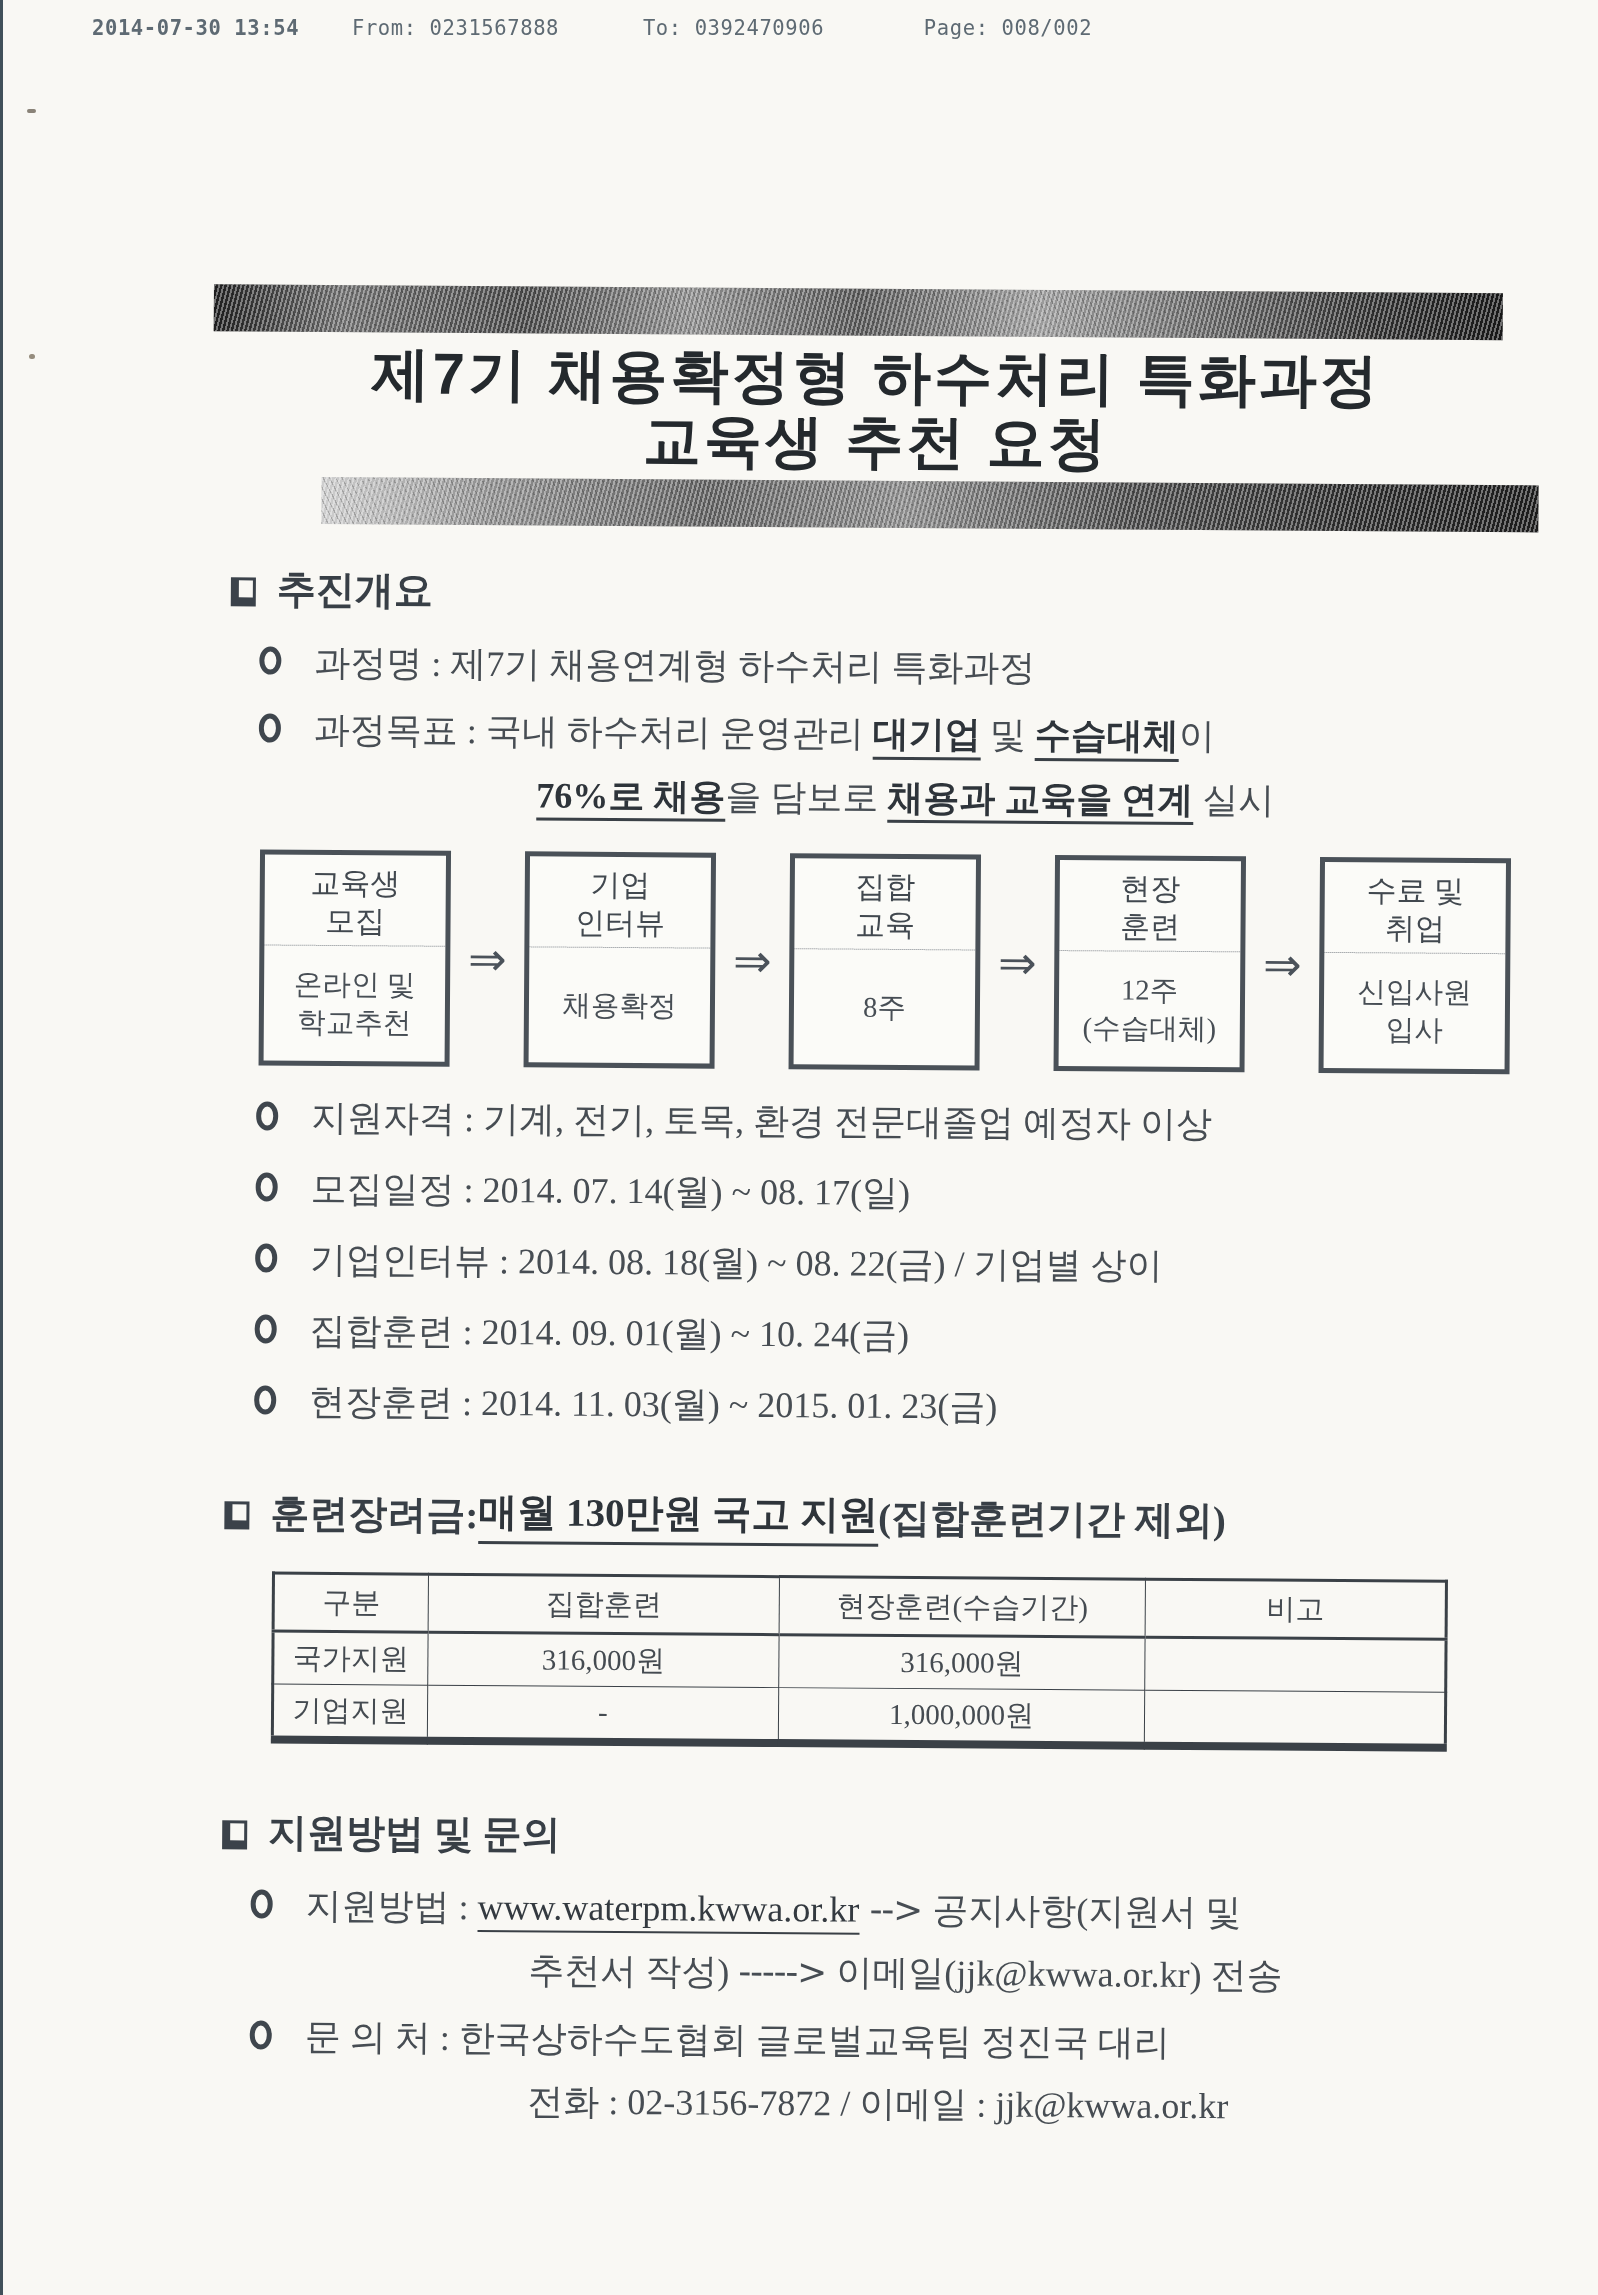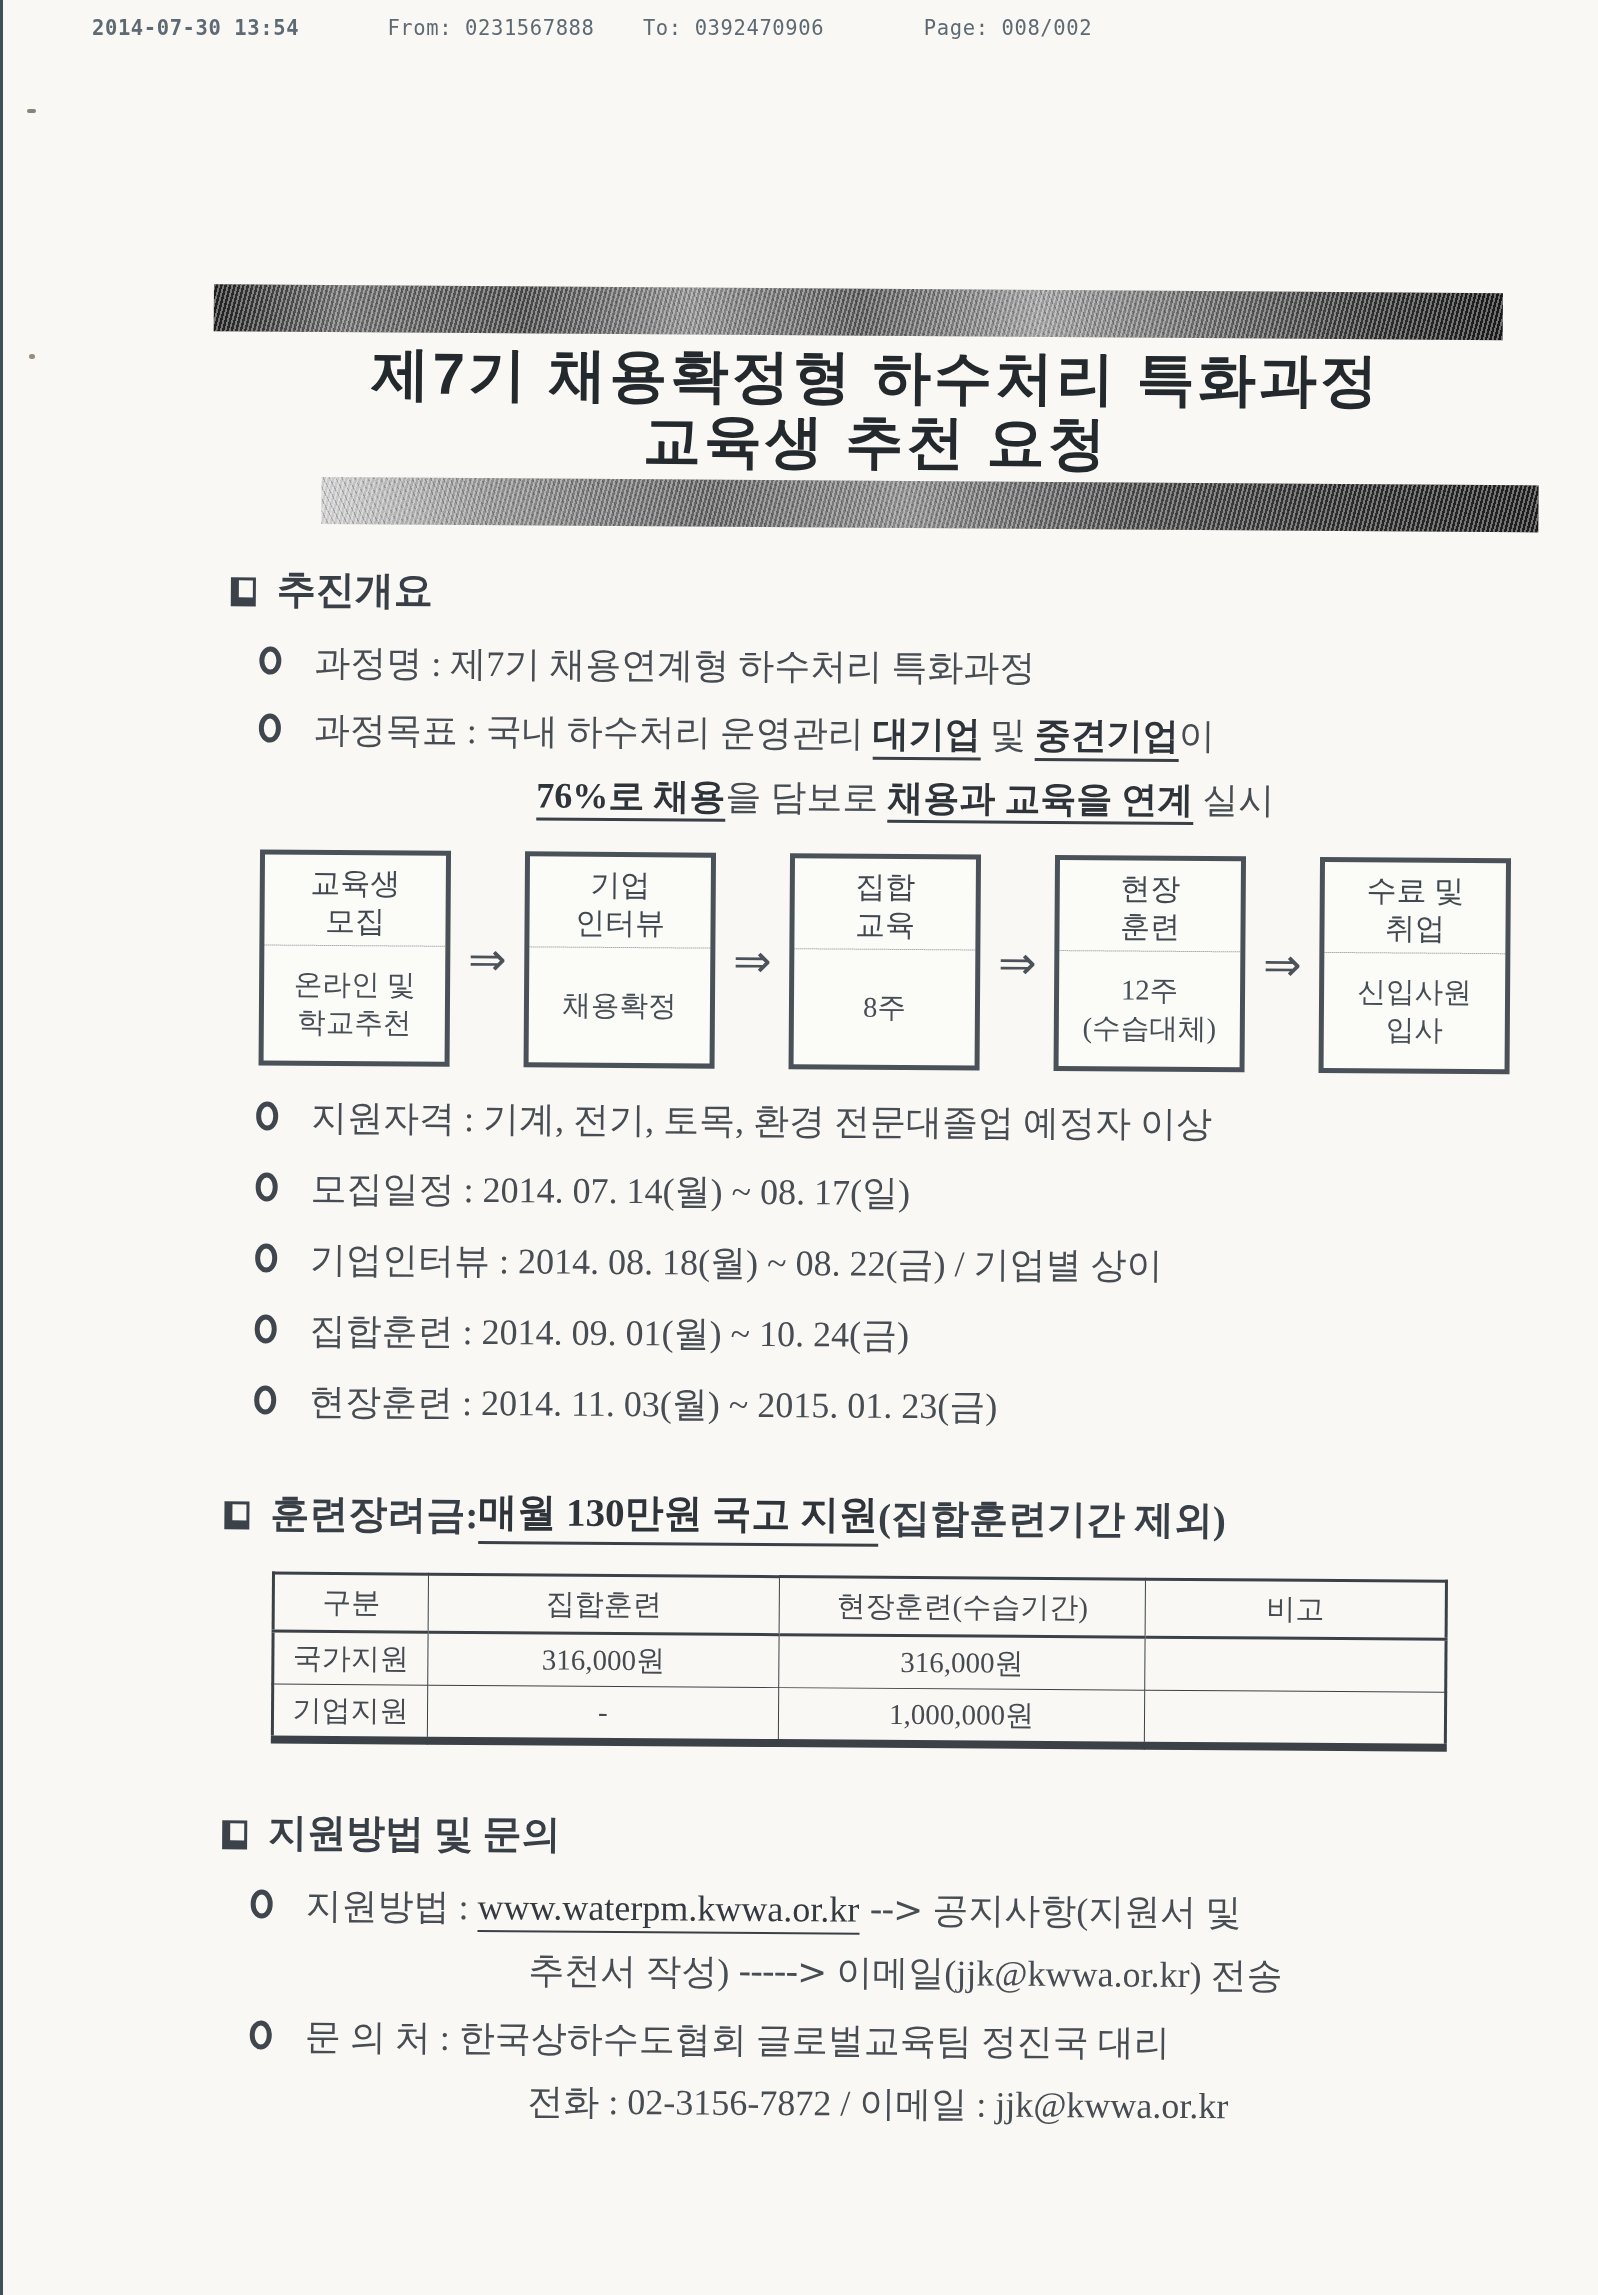--- a/index.html
+++ b/index.html
@@ -15,21 +15,21 @@
   .scan-speck2{position:absolute;left:28.6px;top:354px;width:6.2px;height:5px;background:#968d7e;border-radius:2.5px;}
 
   
   .fax-row{
     position:absolute;top:16px;left:92px;
     font-family:"DejaVu Sans Mono","Liberation Mono",monospace;
     font-size:20.5px;color:#5e6a73;white-space:nowrap;letter-spacing:0.6px;
   }
   .fax-row span{display:inline-block;}
   .fax-date{width:247px;font-weight:bold;}
-  .fax-from{width:278px;text-align:center;}
+  .fax-from{width:278px;}
   .fax-to{width:268px;}
 
   .content{position:absolute;top:283px;left:0;width:1599px;transform:rotate(0.4deg);transform-origin:50px 0;}
 
   
   .bar{height:47px;}
   .bar-top{
     margin-left:214px;width:1289px;
     background:
       repeating-linear-gradient(104deg, rgba(255,255,255,.38) 0 1.9px, rgba(255,255,255,0) 1.9px 4.3px),
@@ -146,21 +146,21 @@
       <span>추진개요</span>
     </div>
 
     <div class="bullet">
       <span class="o-ic"></span>
       <span>과정명</span><span> : </span><span>제7기 채용연계형 하수처리 특화과정</span>
     </div>
 
     <div class="bullet">
       <span class="o-ic"></span>
-      <span>과정목표</span><span> : </span><span>국내 하수처리 운영관리 </span><span class="em">대기업</span><span> 및 </span><span class="em">중견기업</span><span>이</span>
+      <span>과정목표</span><span> : </span><span>국내 하수처리 운영관리 </span><span class="em">대기업</span><span> 및 </span><span class="em">수습대체</span><span>이</span>
     </div>
 
     <div class="cont-line">
       <span class="em">76%로 채용</span><span>을 담보로 </span><span class="em">채용과 교육을 연계</span><span> 실시</span>
     </div>
 
     <div class="flow">
       <div class="fbox">
         <div class="fbox-top">교육생
 모집</div>

